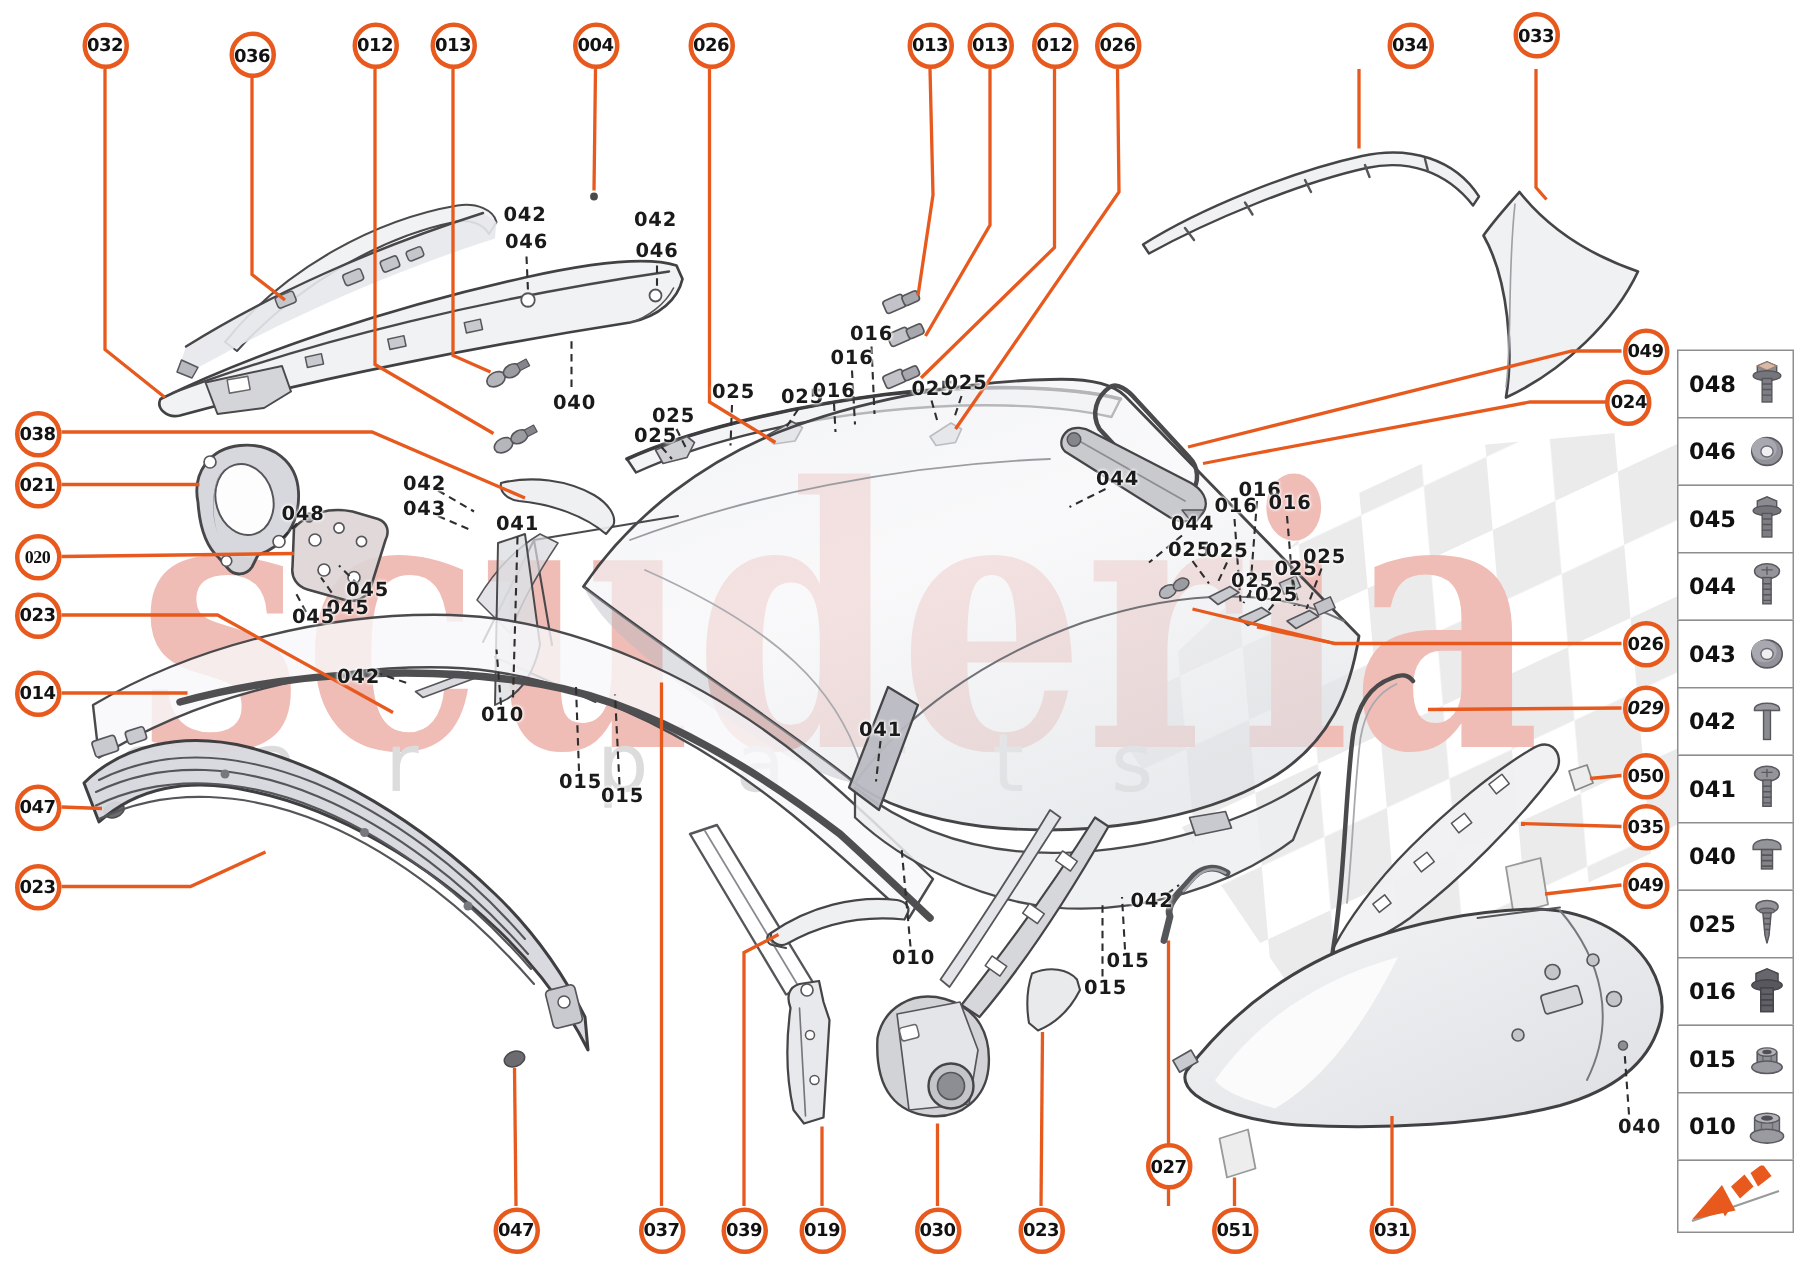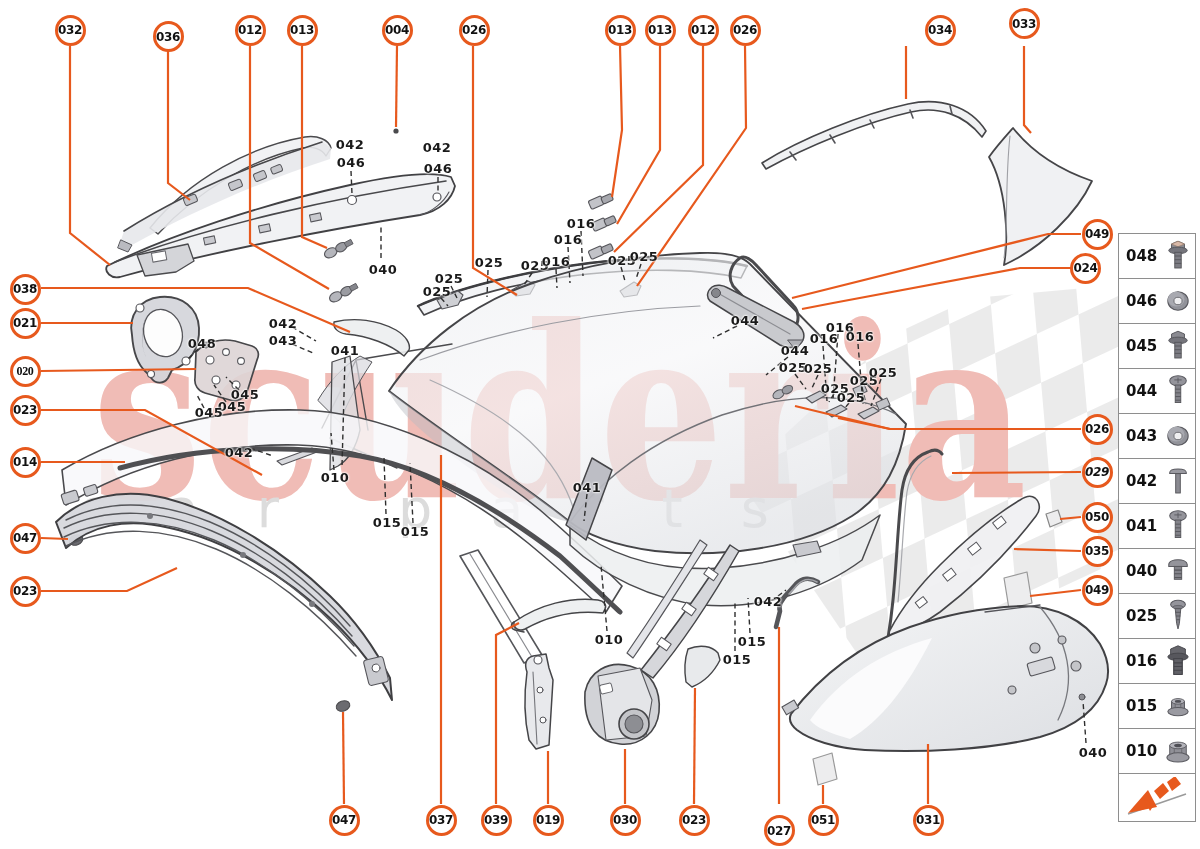--- a/index.html
+++ b/index.html
@@ -548,21 +548,21 @@
       </div>
       <div class="callout" style="left: 9.5px; top: 522.5px;">
         <span>047</span>
       </div>
       <div class="callout" style="left: 9.5px; top: 575.5px;">
         <span>023</span>
       </div>
       <div class="callout" style="left: 1081.5px; top: 218.5px;">
         <span>049</span>
       </div>
-      <div class="callout" style="left: 1070px; top: 252.5px;">
+      <div class="callout" style="left: 1070px; top: 252.5px; justify-content: flex-end;">
         <span>024</span>
       </div>
       <div class="callout" style="left: 1081.5px; top: 413.5px;">
         <span>026</span>
       </div>
       <div class="callout" style="left: 1081.5px; top: 456.5px; font-style: italic;">
         <span>029</span>
       </div>
       <div class="callout" style="left: 1081.5px; top: 501.5px;">
         <span>050</span>
@@ -584,21 +584,21 @@
       </div>
       <div class="callout" style="left: 532.5px; top: 804.5px;">
         <span>019</span>
       </div>
       <div class="callout" style="left: 609.5px; top: 804.5px; justify-content: center;">
         <span>030</span>
       </div>
       <div class="callout" style="left: 678.5px; top: 804.5px;">
         <span>023</span>
       </div>
-      <div class="callout" style="left: 763.5px; top: 815px;">
+      <div class="callout" style="left: 763.5px; top: 762px;">
         <span>027</span>
       </div>
       <div class="callout" style="left: 807.5px; top: 804.5px;">
         <span>051</span>
       </div>
       <div class="callout" style="left: 912.5px; top: 804.5px;">
         <span>031</span>
       </div>
     </div>
 

